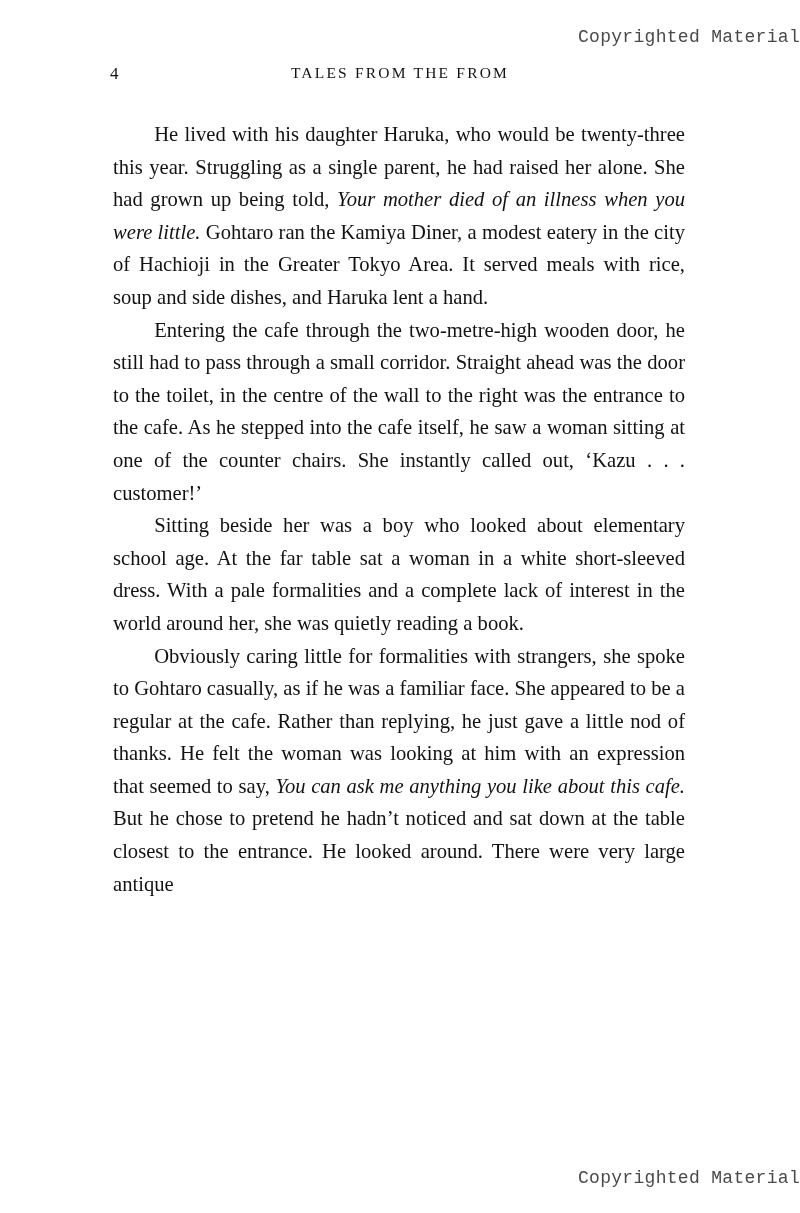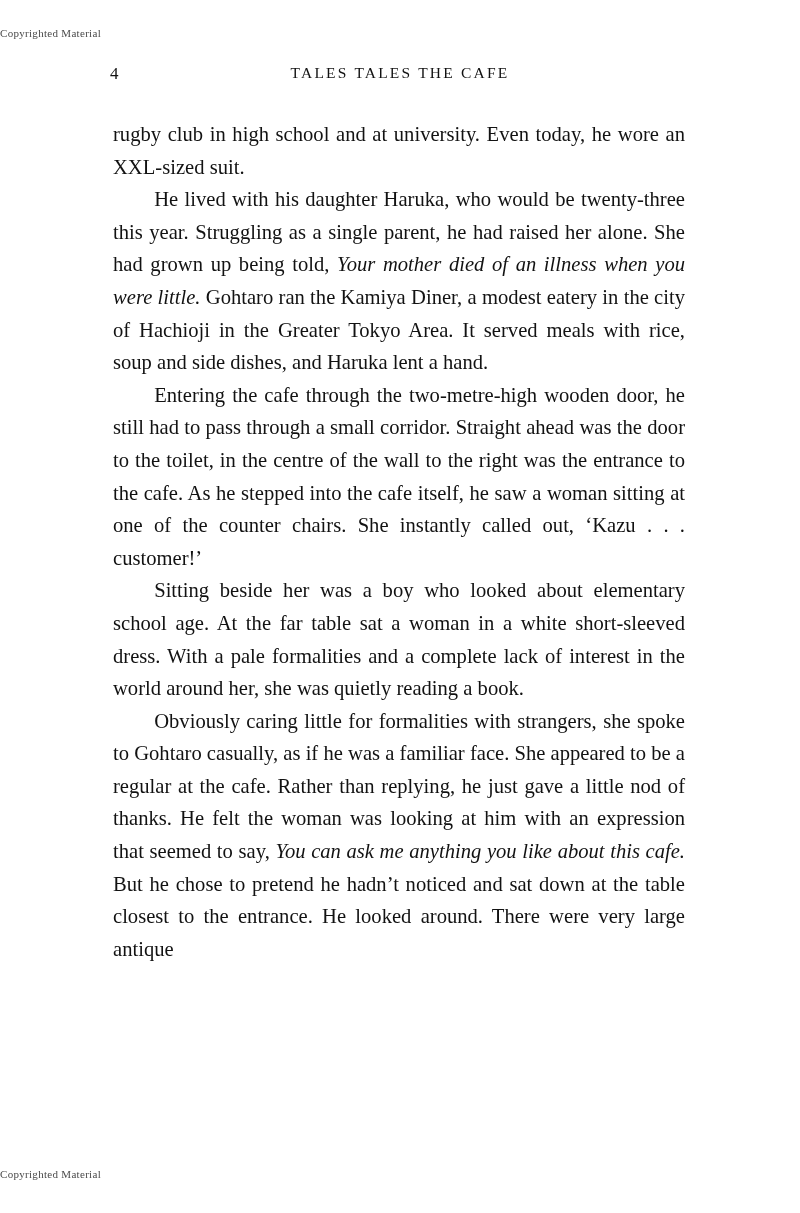--- a/index.html
+++ b/index.html
@@ -13,23 +13,23 @@
     height: 1213px;
     background: #ffffff;
     font-family: "Liberation Serif", "DejaVu Serif", serif;
     color: #141414;
     overflow: hidden;
   }
   .watermark {
     position: absolute;
     left: 0;
     right: 0;
-    text-align: left;
-    font-family: Liberation Serif, serif;
-    font-size: 11px;
+    text-align: right;
+    font-family: Liberation Mono, monospace;
+    font-size: 18px;
     letter-spacing: 0.3px;
     color: #4a4a4a;
   }
   .watermark-top { top: 27px; }
   .watermark-bottom { top: 1168px; }
 
   .running-head {
     position: absolute;
     top: 64px;
     left: 110px;
@@ -81,25 +81,24 @@
 </style>
 </head>
 <body>
 
 <div class="page">
 
   <div class="watermark watermark-top">Copyrighted Material</div>
 
   <div class="running-head">
     <span class="folio">4</span>
-    <span class="head-title">TALES TALES THE CAFE</span>
+    <span class="head-title">TALES FROM THE FROM</span>
   </div>
 
   <div class="body-text">
-      <p><span>rugby club in high school and at university. Even today, he wore an XXL-sized suit.</span></p>
       <p class="indent"><span>He lived with his daughter Haruka, who would be twenty-three this year. Struggling as a single parent, he had raised her alone. She had grown up being told, </span><em>Your mother died of an illness when you were little.</em><span> Gohtaro ran the Kamiya Diner, a modest eatery in the city of Hachioji in the Greater Tokyo Area. It served meals with rice, soup and side dishes, and Haruka lent a hand.</span></p>
       <p class="indent"><span>Entering the cafe through the two-metre-high wooden door, he still had to pass through a small corridor. Straight ahead was the door to the toilet, in the centre of the wall to the right was the entrance to the cafe. As he stepped into the cafe itself, he saw a woman sitting at one of the counter chairs. She instantly called out, ‘Kazu . . . customer!’</span></p>
       <p class="indent"><span>Sitting beside her was a boy who looked about elementary school age. At the far table sat a woman in a white short-sleeved dress. With a pale formalities and a complete lack of interest in the world around her, she was quietly reading a book.</span></p>
       <p class="indent"><span>Obviously caring little for formalities with strangers, she spoke to Gohtaro casually, as if he was a familiar face. She appeared to be a regular at the cafe. Rather than replying, he just gave a little nod of thanks. He felt the woman was looking at him with an expression that seemed to say, </span><em>You can ask me anything you like about this cafe.</em><span> But he chose to pretend he hadn’t noticed and sat down at the table closest to the entrance. He looked around. There were very large antique</span></p>
     </div>
 
   <div class="watermark watermark-bottom">Copyrighted Material</div>
 
 </div>
 

